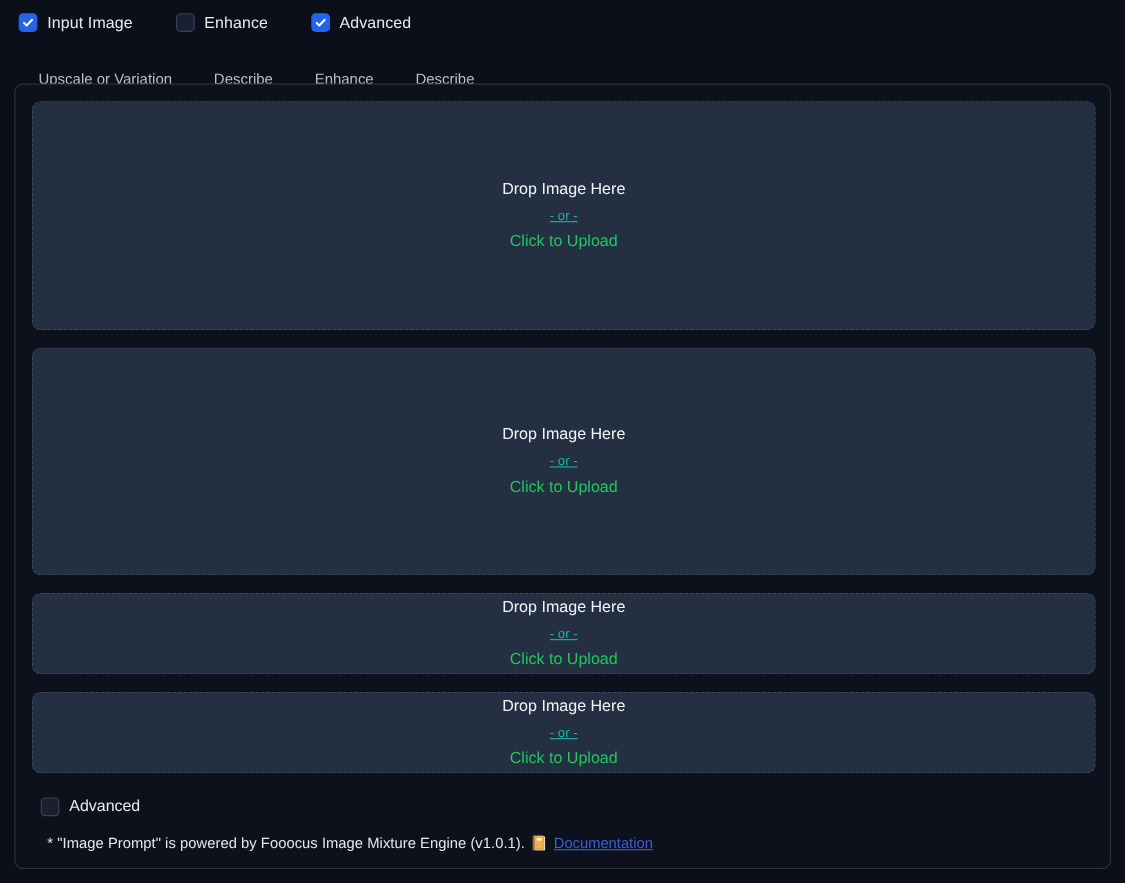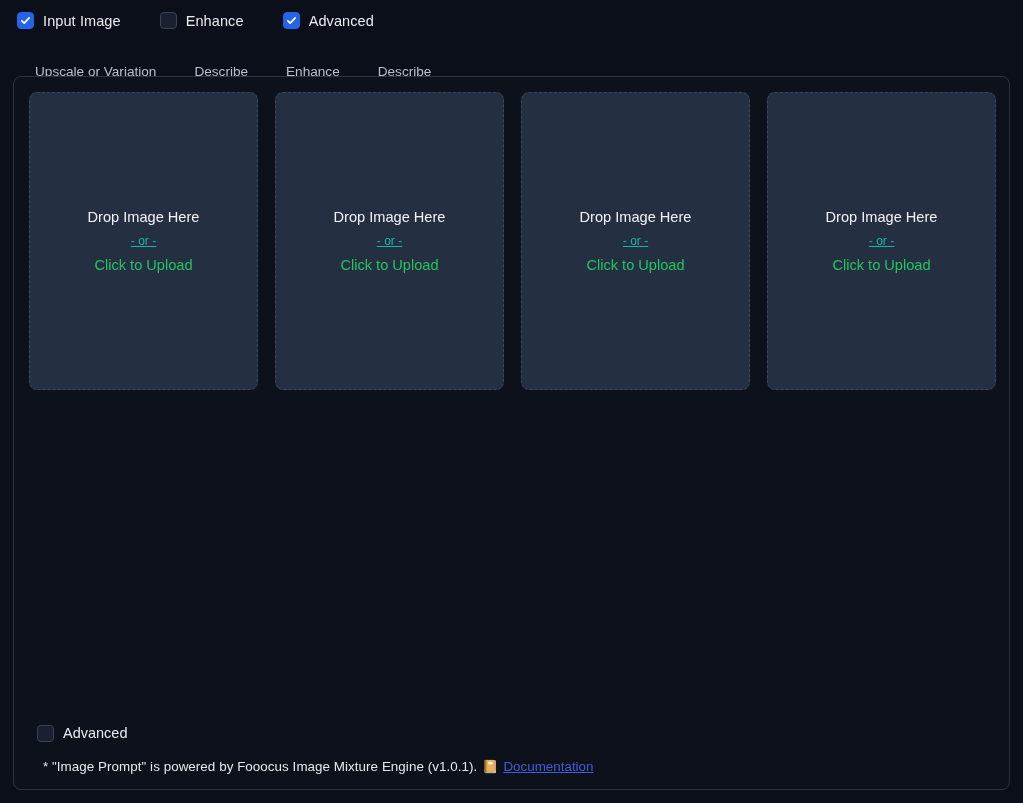--- a/index.html
+++ b/index.html
@@ -94,21 +94,21 @@
     width: 997px;
     height: 714px;
     border: 1px solid #2b3340;
     border-radius: 8px;
     background: #0d111c;
     padding: 15px 15px 0 15px;
   }
 
   .grid {
     display: grid;
-    grid-template-columns: 1fr 1fr 1fr 1fr;
+    grid-template-columns: 1fr;
     grid-template-rows: 1fr 1fr;
     gap: 16px 17px;
     width: 967px;
     height: 611px;
   }
 
   .dropzone {
     background: #242f42;
     border: 1px dashed #3b475c;
     border-radius: 8px;

